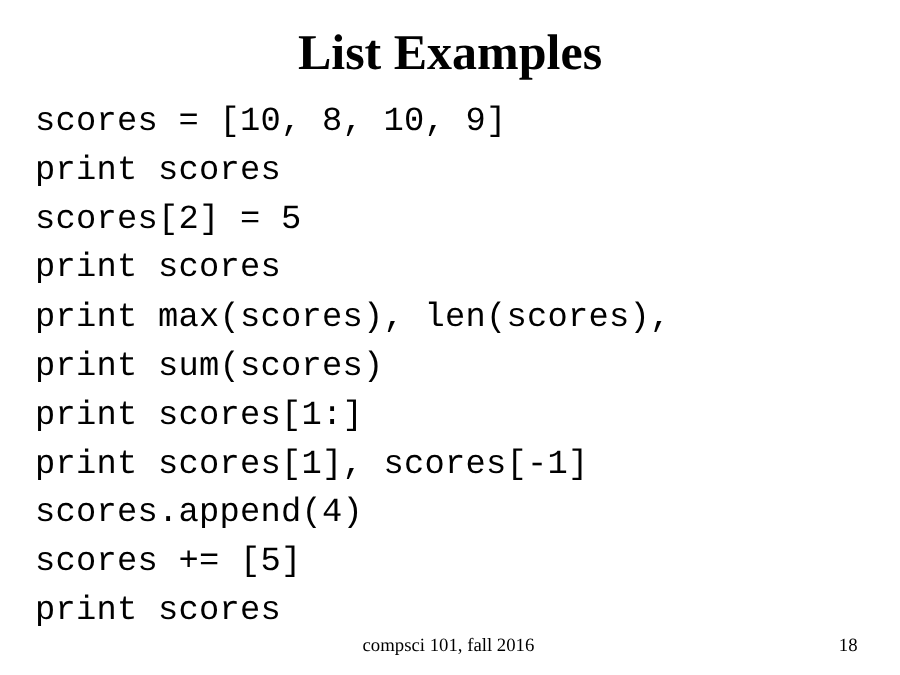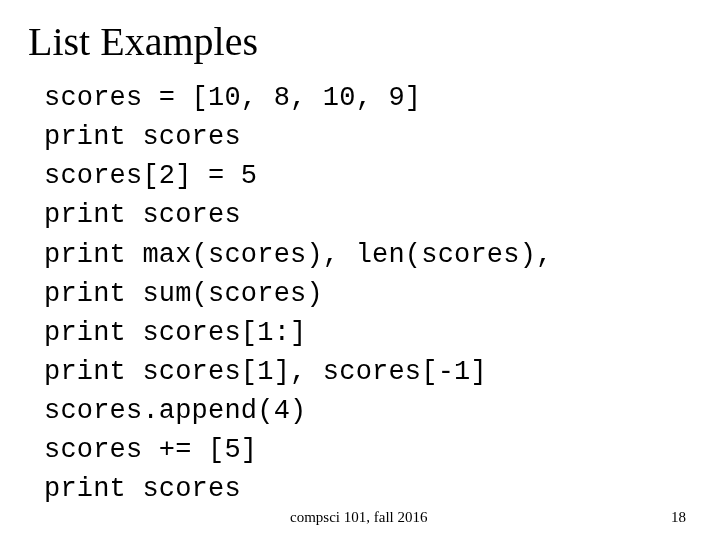--- a/index.html
+++ b/index.html
@@ -1,19 +1,19 @@
 <!DOCTYPE html>
 <html><head>
 <meta charset="utf-8">
 <style>
   * { margin: 0; padding: 0; box-sizing: border-box; }
   html, body { width: 720px; height: 540px; background: #fff; font-family: "Times New Roman", Times, serif; color: #000; }
   .slide { position: relative; width: 720px; height: 540px; padding: 12px 28px 18px 28px; }
-  .title { font-size: 40px; text-align: left; margin-top: 6px; margin-bottom: 14px; font-weight: 400; }
-  .code { font-family: "Courier New", Courier, monospace; font-size: 27px; line-height: 1.45; white-space: pre; letter-spacing: 0.2px; margin-left: 16px; }
+  .title { font-size: 40px; text-align: center; margin-top: 6px; margin-bottom: 14px; font-weight: 700; }
+  .code { font-family: "Courier New", Courier, monospace; font-size: 27px; line-height: 1.45; white-space: pre; letter-spacing: 0.2px; }
   .footer { position: absolute; bottom: 14px; left: 0; width: 100%; font-size: 15px; }
   .footer .course { position: absolute; left: 290px; bottom: 0; text-align: center; }
   .footer .page { position: absolute; right: 34px; bottom: 0; margin-top: 48px; }
 </style>
 </head>
 <body>
 
 <div class="slide">
   <h1 class="title">List Examples</h1>
 

